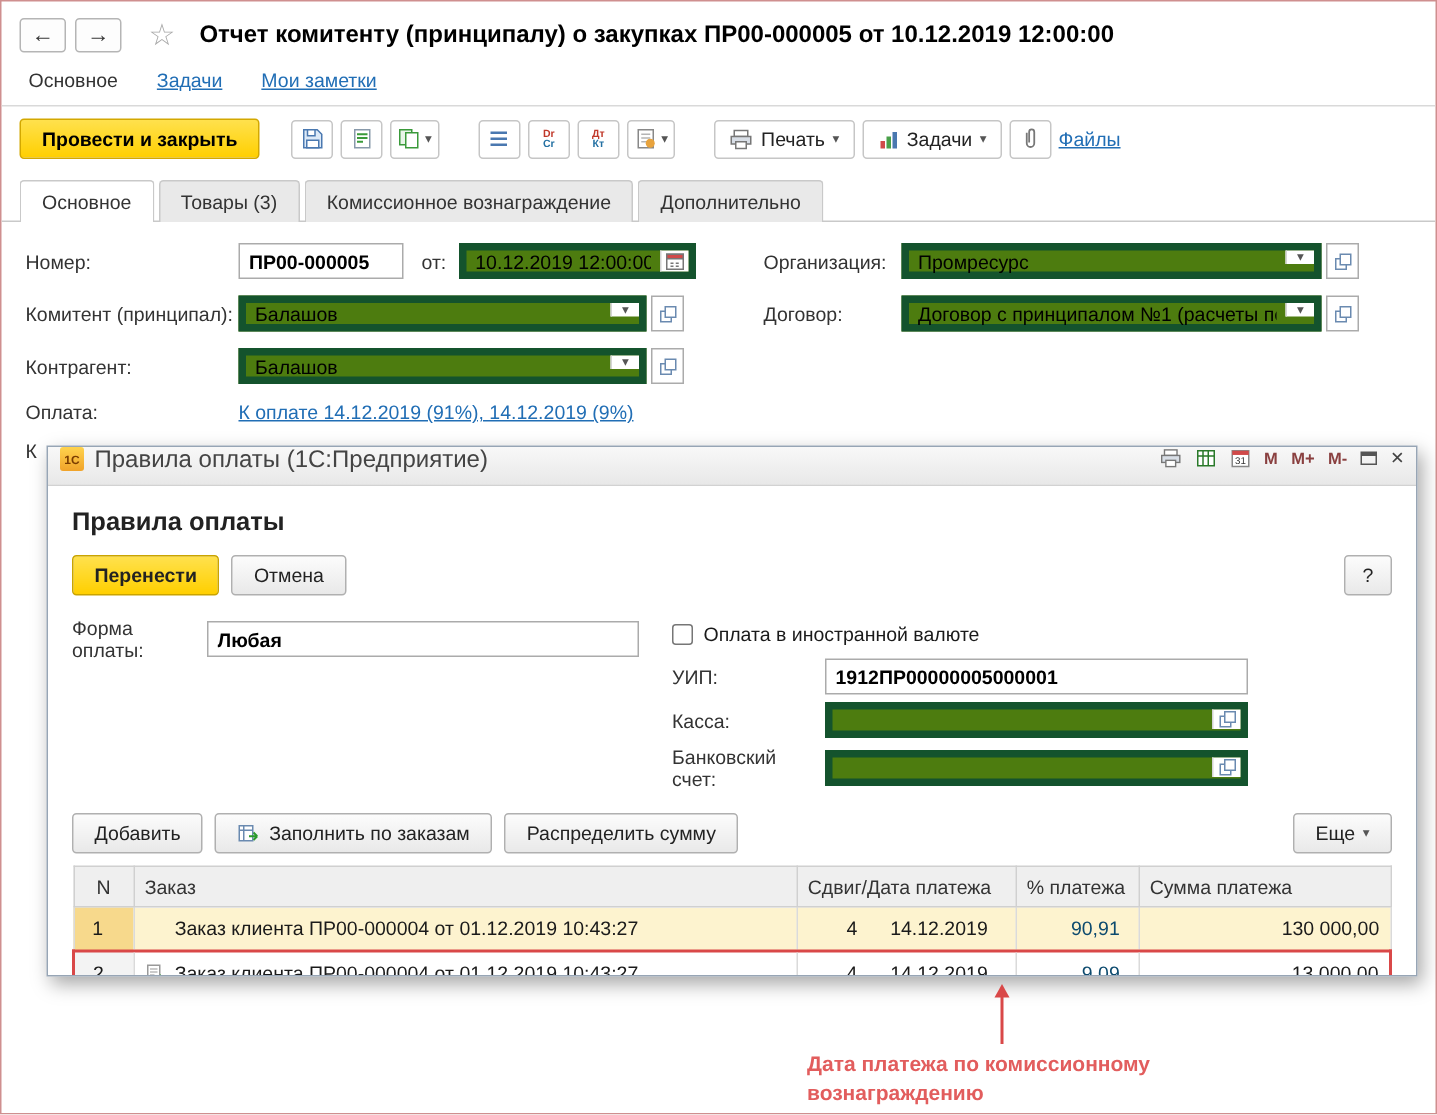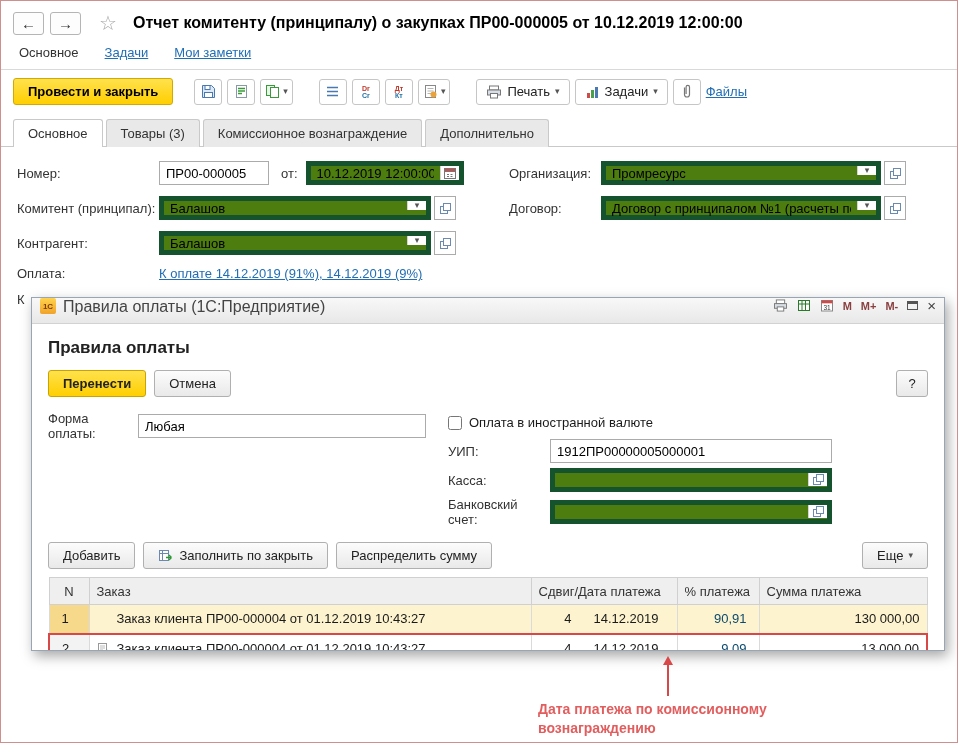--- a/index.html
+++ b/index.html
@@ -41,21 +41,21 @@
          background:#e9e9e9; color:#333; position:relative; top:1px; cursor:pointer; }
   .tab.active { background:#fff; }
 
   
   .form-body { padding:14px 16px; position:relative; }
   .frow { display:flex; align-items:center; margin-bottom:11px; }
   .lpart { width:492px; display:flex; align-items:center; flex:none; }
   .lbl { color:#333; }
   .lw { width:142px; flex:none; }
   .rlw { width:92px; flex:none; }
-  .input { height:24px; border:1px solid #ababab; background:#fff; padding:0 6px; }
+  .input { height:24px; border:1px solid #ababab; background:#fff; padding:0 6px;font-weight:bold; }
   .combo { display:flex; align-items:flex-start; height:24px; border:5px solid #14532d; background:#4d7c0f; }
   .combo input { border:none; outline:none; flex:1; min-width:0; padding:0 6px; background:transparent; }
   .in-btn { width:19px; display:flex; align-items:center; justify-content:center; border-left:1px solid #d5d5d5; background:#fff; }
   .open-btn { width:22px; height:24px; border:1px solid #ababab; background:#fff; margin-left:3px;
               display:flex; align-items:center; justify-content:center; flex:none; }
 
   
   .dialog { position:absolute; left:30px; top:296px; width:914px; height:354px; background:#fff;
             border:1px solid #97a5b5; box-shadow:3px 5px 12px rgba(0,0,0,.35); overflow:hidden; }
   .dlg-titlebar { height:26px; background:linear-gradient(#f8f8f8,#e8e8e8); border-bottom:1px solid #d2d2d2;
@@ -410,21 +410,21 @@
       </div>
 
       <div class="cmdbar">
         <button class="btn">Добавить</button>
         <button class="btn" style="display:inline-flex;align-items:center;gap:6px;">
           <svg width="15" height="13" viewBox="0 0 15 13">
               <rect x="1.5" y="1.5" width="9" height="10" fill="#fff" stroke="#6a8ab0"></rect>
               <path d="M1.5 4.5h9M4.5 1.5v10" stroke="#6a8ab0"></path>
               <path d="M8 8.5h5.5M13.5 8.5 11 6M13.5 8.5 11 11" stroke="#2a9a2a" stroke-width="1.3" fill="none"></path>
             </svg>
-          <span>Заполнить по закрыть</span>
+          <span>Заполнить по заказам</span>
         </button>
         <button class="btn">Распределить сумму</button>
         <button class="btn more-btn">
           <span>Еще</span>
           <span class="caret">▾</span>
         </button>
       </div>
 
       <table class="grid">
         <thead>

